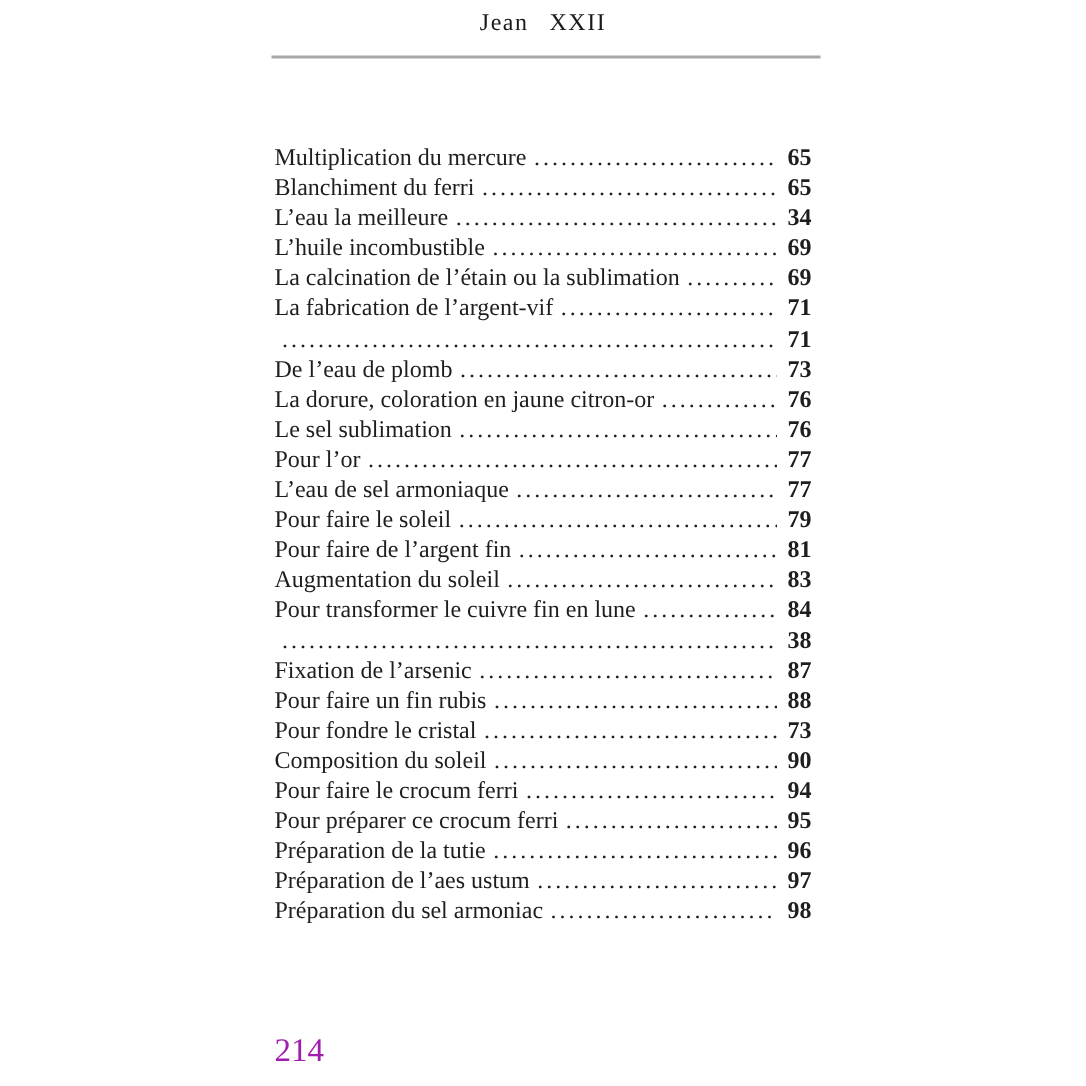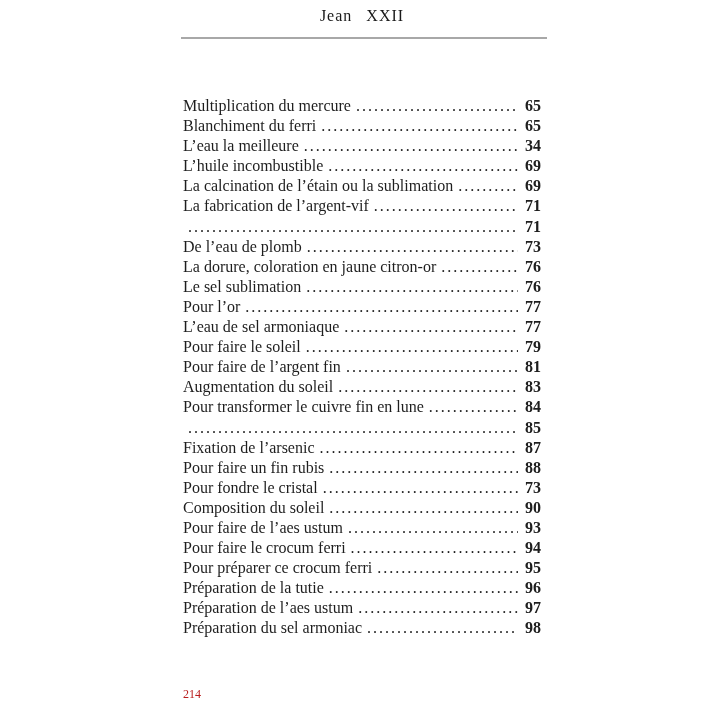--- a/index.html
+++ b/index.html
@@ -67,22 +67,22 @@
   .entry .pagenum {
     flex: 0 0 auto;
     min-width: 20px;
     text-align: right;
     font-weight: bold;
   }
   .footer-num {
     position: absolute;
     top: 687px;
     left: 183px;
-    font-size: 12px;
-    color: #b91c1c;
+    font-size: 22px;
+    color: #a21caf;
   }
 </style>
 </head>
 <body>
 
 <div class="page">
 
   <div class="header-title">Jean XXII</div>
   <div class="header-rule"></div>
 
@@ -162,21 +162,21 @@
       <span class="dots"></span>
       <span class="pagenum">83</span>
     </div>
     <div class="entry">
       <span class="title">Pour transformer le cuivre fin en lune</span>
       <span class="dots"></span>
       <span class="pagenum">84</span>
     </div>
     <div class="entry">
       <span class="dots"></span>
-      <span class="pagenum">85</span>
+      <span class="pagenum">38</span>
     </div>
     <div class="entry">
       <span class="title">Fixation de l’arsenic</span>
       <span class="dots"></span>
       <span class="pagenum">87</span>
     </div>
     <div class="entry">
       <span class="title">Pour faire un fin rubis</span>
       <span class="dots"></span>
       <span class="pagenum">88</span>
@@ -185,25 +185,20 @@
       <span class="title">Pour fondre le cristal</span>
       <span class="dots"></span>
       <span class="pagenum">73</span>
     </div>
     <div class="entry">
       <span class="title">Composition du soleil</span>
       <span class="dots"></span>
       <span class="pagenum">90</span>
     </div>
     <div class="entry">
-      <span class="title">Pour faire de l’aes ustum</span>
-      <span class="dots"></span>
-      <span class="pagenum">93</span>
-    </div>
-    <div class="entry">
       <span class="title">Pour faire le crocum ferri</span>
       <span class="dots"></span>
       <span class="pagenum">94</span>
     </div>
     <div class="entry">
       <span class="title">Pour préparer ce crocum ferri</span>
       <span class="dots"></span>
       <span class="pagenum">95</span>
     </div>
     <div class="entry">

